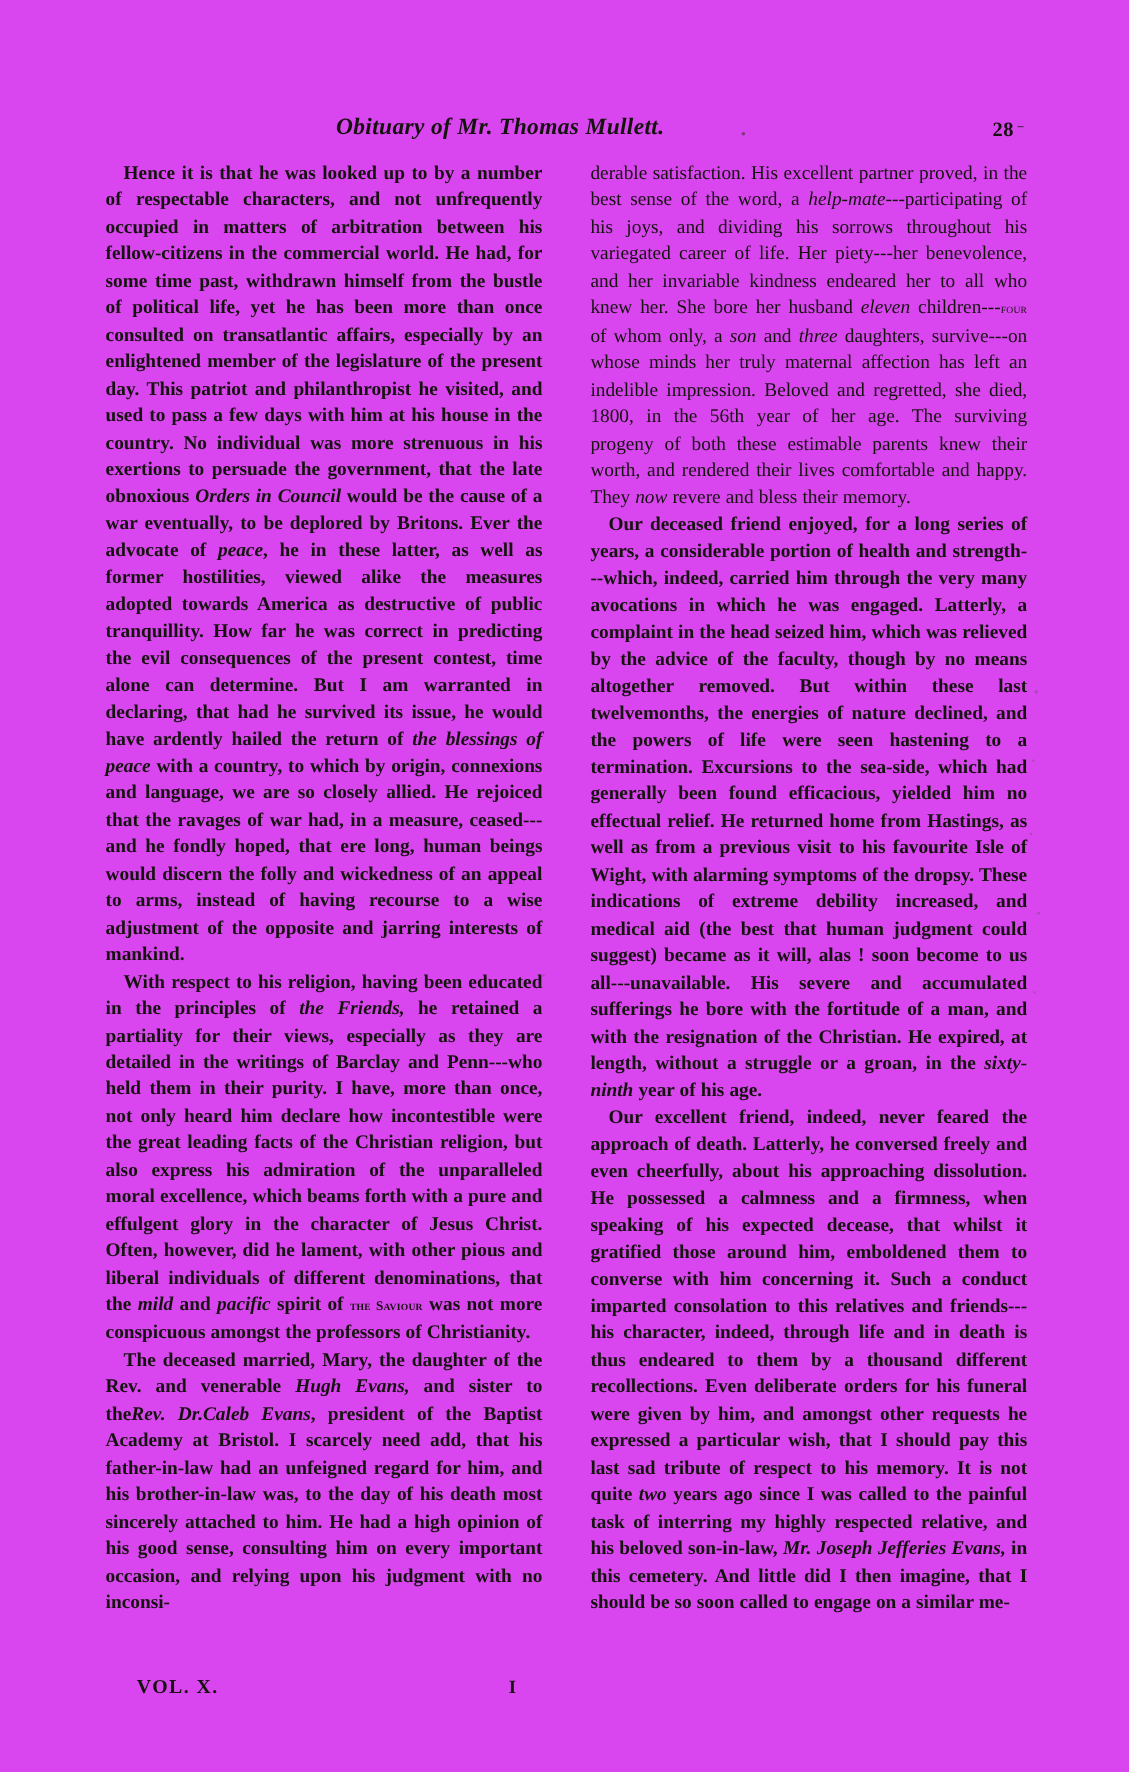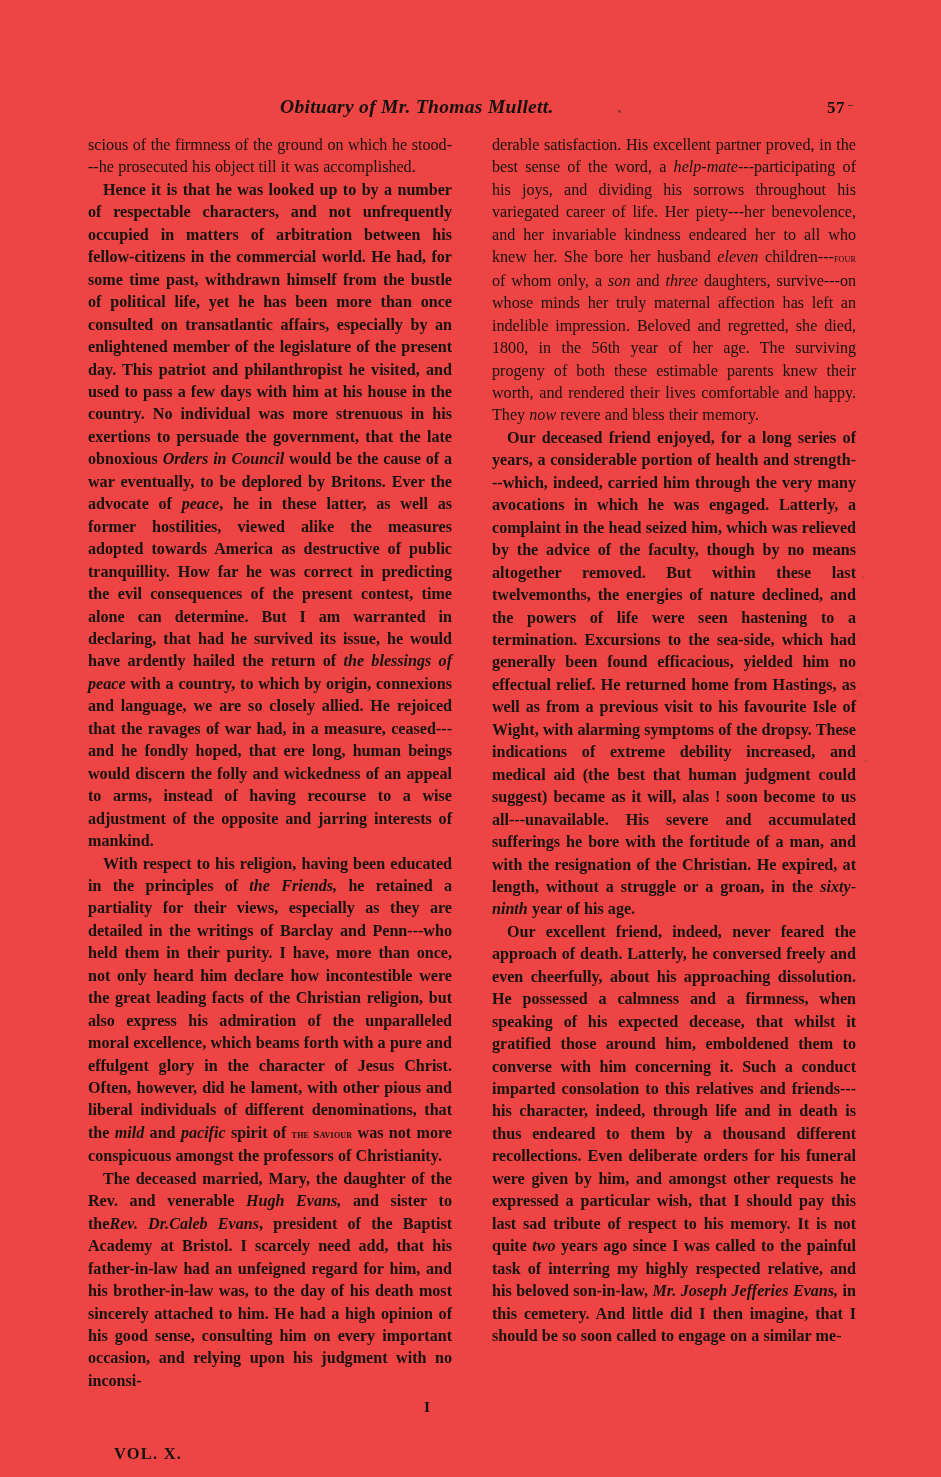--- a/index.html
+++ b/index.html
@@ -4,21 +4,21 @@
 <style>
   html, body {
     margin: 0;
     padding: 0;
     background: #ffffff;
   }
   .page {
     position: relative;
     width: 941px;
     height: 1477px;
-    background: #ef4444;
+    background: #d946ef;
     overflow: hidden;
     font-family: "Liberation Serif", "DejaVu Serif", serif;
     color: #15120f;
   }
 
   
   .running-head {
     position: absolute;
     top: 96px;
     left: 88px;
@@ -96,21 +96,21 @@
   .sc {
     font-variant: small-caps;
     font-size: 11px;
     letter-spacing: 0.2px;
   }
 
   
   .footer {
     position: absolute;
     left: 88px;
-    top: 1444px;
+    top: 1396px;
     width: 365px;
     height: 24px;
   }
   .footer .volume {
     position: absolute;
     left: 26px;
     top: 0;
     font-variant: small-caps;
     font-weight: bold;
     font-size: 16.5px;
@@ -133,28 +133,27 @@
   }
 </style>
 </head>
 <body>
 
 <div class="page">
 
   <div class="running-head">
     <div class="title">Obituary of Mr. Thomas Mullett.</div>
     <div class="head-speck"></div>
-    <div class="folio">57</div>
+    <div class="folio">28</div>
     <div class="folio-rule"></div>
   </div>
 
   <div class="columns">
 
     <div class="col">
-      <p>scious of the firmness of the ground on which he stood---he prosecuted his object till it was accomplished.</p>
       <p class="indent">Hence it is that he was looked up to by a number of respectable characters, and not unfrequently occupied in matters of arbitration between his fellow-citizens in the commercial world. He had, for some time past, withdrawn himself from the bustle of political life, yet he has been more than once consulted on transatlantic affairs, especially by an enlightened member of the legislature of the present day. This patriot and philanthropist he visited, and used to pass a few days with him at his house in the country. No individual was more strenuous in his exertions to persuade the government, that the late obnoxious <i>Orders in Council</i> would be the cause of a war eventually, to be deplored by Britons. Ever the advocate of <i>peace</i>, he in these latter, as well as former hostilities, viewed alike the measures adopted towards America as destructive of public tranquillity. How far he was correct in predicting the evil consequences of the present contest, time alone can determine. But I am warranted in declaring, that had he survived its issue, he would have ardently hailed the return of <i>the blessings of peace</i> with a country, to which by origin, connexions and language, we are so closely allied. He rejoiced that the ravages of war had, in a measure, ceased---and he fondly hoped, that ere long, human beings would discern the folly and wickedness of an appeal to arms, instead of having recourse to a wise adjustment of the opposite and jarring interests of mankind.</p>
       <p class="indent">With respect to his religion, having been educated in the principles of <i>the Friends,</i> he retained a partiality for their views, especially as they are detailed in the writings of Barclay and Penn---who held them in their purity. I have, more than once, not only heard him declare how incontestible were the great leading facts of the Christian religion, but also express his admiration of the unparalleled moral excellence, which beams forth with a pure and effulgent glory in the character of Jesus Christ. Often, however, did he lament, with other pious and liberal individuals of different denominations, that the <i>mild</i> and <i>pacific</i> spirit of <span class="sc">the Saviour</span> was not more conspicuous amongst the professors of Christianity.</p>
       <p class="indent">The deceased married, Mary, the daughter of the Rev. and venerable <i>Hugh Evans,</i> and sister to the<i>Rev. Dr.Caleb Evans</i>, president of the Baptist Academy at Bristol. I scarcely need add, that his father-in-law had an unfeigned regard for him, and his brother-in-law was, to the day of his death most sincerely attached to him. He had a high opinion of his good sense, consulting him on every important occasion, and relying upon his judgment with no inconsi-</p>
     </div>
 
     <div class="col">
       <p>derable satisfaction. His excellent partner proved, in the best sense of the word, a <i>help-mate</i>---participating of his joys, and dividing his sorrows throughout his variegated career of life. Her piety---her benevolence, and her invariable kindness endeared her to all who knew her. She bore her husband <i>eleven</i> children---<span class="sc">four</span> of whom only, a <i>son</i> and <i>three</i> daughters, survive---on whose minds her truly maternal affection has left an indelible impression. Beloved and regretted, she died, 1800, in the 56th year of her age. The surviving progeny of both these estimable parents knew their worth, and rendered their lives comfortable and happy. They <i>now</i> revere and bless their memory.</p>
       <p class="indent">Our deceased friend enjoyed, for a long series of years, a considerable portion of health and strength---which, indeed, carried him through the very many avocations in which he was engaged. Latterly, a complaint in the head seized him, which was relieved by the advice of the faculty, though by no means altogether removed. But within these last twelvemonths, the energies of nature declined, and the powers of life were seen hastening to a termination. Excursions to the sea-side, which had generally been found efficacious, yielded him no effectual relief. He returned home from Hastings, as well as from a previous visit to his favourite Isle of Wight, with alarming symptoms of the dropsy. These indications of extreme debility increased, and medical aid (the best that human judgment could suggest) became as it will, alas ! soon become to us all---unavailable. His severe and accumulated sufferings he bore with the fortitude of a man, and with the resignation of the Christian. He expired, at length, without a struggle or a groan, in the <i>sixty-ninth</i> year of his age.</p>
       <p class="indent">Our excellent friend, indeed, never feared the approach of death. Latterly, he conversed freely and even cheerfully, about his approaching dissolution. He possessed a calmness and a firmness, when speaking of his expected decease, that whilst it gratified those around him, emboldened them to converse with him concerning it. Such a conduct imparted consolation to this relatives and friends---his character, indeed, through life and in death is thus endeared to them by a thousand different recollections. Even deliberate orders for his funeral were given by him, and amongst other requests he expressed a particular wish, that I should pay this last sad tribute of respect to his memory. It is not quite <i>two</i> years ago since I was called to the painful task of interring my highly respected relative, and his beloved son-in-law, <i>Mr. Joseph Jefferies Evans,</i> in this cemetery. And little did I then imagine, that I should be so soon called to engage on a similar me-</p>
     </div>

